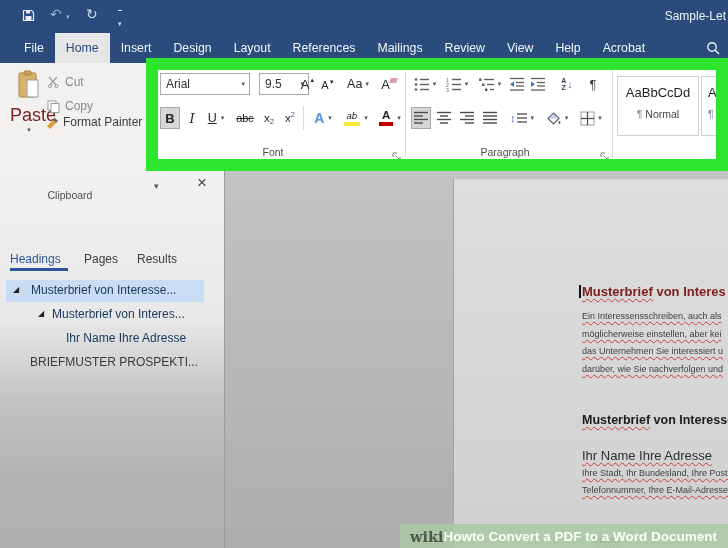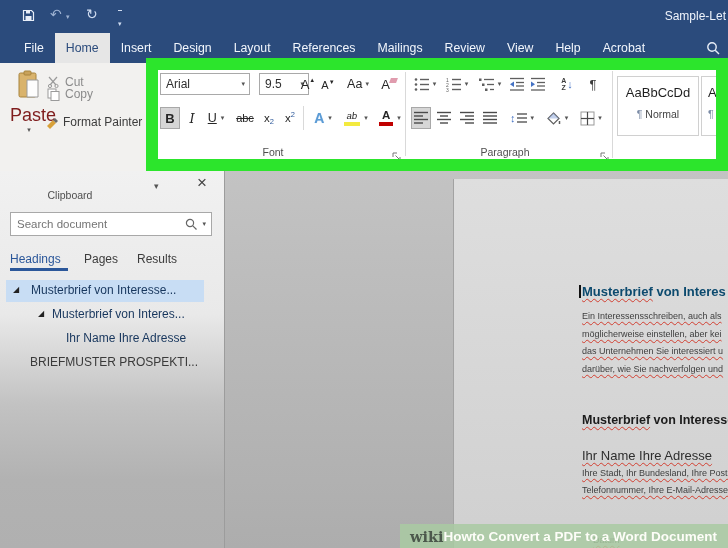--- a/index.html
+++ b/index.html
@@ -52,21 +52,21 @@
   .tone-dark{color:#3a3a3a;}
   .navsel{background:#c8ddf4;}
 
   
   .workspace{left:225px;top:171px;width:503px;height:377px;
     background:linear-gradient(#c3c3c3,#adadad);z-index:1;}
   .page{left:453px;top:179px;width:275px;height:369px;z-index:2;
     background:linear-gradient(#dedede,#d0d0d0);border-left:1px solid #a2a2a2;box-sizing:border-box;}
   .sq{text-decoration:underline;text-decoration-style:wavy;text-decoration-color:#d23f31;
     text-decoration-thickness:1px;text-underline-offset:2px;}
-  .h1doc{font-size:13px;font-weight:bold;color:#0c4a6e;z-index:3;}
+  .h1doc{font-size:13px;font-weight:bold;color:#7f1d1d;z-index:3;}
   .bodyline{font-size:9px;color:#3e3e3e;z-index:3;}
   .h2doc{font-size:12.5px;font-weight:bold;color:#1c1c1c;z-index:3;}
   .addr1{font-size:13px;color:#2e2e2e;z-index:3;}
   .addr{font-size:9px;color:#3e3e3e;z-index:3;}
   .caret{width:1.5px;height:13px;background:#111;z-index:3;}
 
   
   .wm{left:400px;top:524px;width:328px;height:24px;background:rgba(169,201,162,0.86);
     z-index:10;display:flex;align-items:center;padding-left:10px;box-sizing:border-box;}
   .wm .wiki{font-family:"DejaVu Serif",serif;font-weight:bold;font-size:14.5px;color:#4c584c;}
@@ -114,21 +114,21 @@
   </div>
   <div class="a rc grayt nw" style="left:47px;top:75px;display:flex;align-items:center;">
     <svg width="13" height="12" viewBox="0 0 13 12">
         <line x1="2" y1="1" x2="9" y2="9" stroke="#9a9a9a" stroke-width="1.2"></line>
         <line x1="10" y1="1" x2="3" y2="9" stroke="#9a9a9a" stroke-width="1.2"></line>
         <circle cx="3" cy="10" r="1.6" fill="none" stroke="#9a9a9a"></circle>
         <circle cx="9.5" cy="10" r="1.6" fill="none" stroke="#9a9a9a"></circle>
       </svg>
     <span style="margin-left:5px;">Cut</span>
   </div>
-  <div class="a rc grayt nw" style="left:47px;top:87px;display:flex;align-items:center;justify-content:space-between;">
+  <div class="a rc grayt nw" style="left:47px;top:99px;display:flex;align-items:center;justify-content:space-between;">
     <svg width="13" height="13" viewBox="0 0 13 13">
         <rect x="1" y="1" width="8" height="9" fill="#fff" stroke="#9a9a9a"></rect>
         <rect x="4" y="3.5" width="8" height="9" fill="#fff" stroke="#9a9a9a"></rect>
       </svg>
     <span style="margin-left:5px;">Copy</span>
   </div>
   <div class="a rc nw" style="left:45px;top:115px;width:101px;overflow:hidden;display:flex;align-items:center;font-size:12px;color:#3c3c3c;">
     <svg width="14" height="14" viewBox="0 0 14 14">
         <path d="M2 11 L8 5 L11 8 L5 14 Z" fill="#d8a13a"></path>
         <path d="M8 5 L10 3 L13 6 L11 8 Z" fill="#6b6b6b"></path>
@@ -366,28 +366,20 @@
   <div class="a h2doc nw" style="left:582px;top:413px;"><span class="sq">Musterbrief</span><span> von Interesse A</span></div>
   <div class="a addr1 sq nw" style="left:582px;top:448px;">Ihr Name Ihre Adresse</div>
   <div class="a addr sq nw" style="left:582px;top:468px;">Ihre Stadt, Ihr Bundesland, Ihre Postle</div>
   <div class="a addr sq nw" style="left:582px;top:485px;">Telefonnummer, Ihre E-Mail-Adresse,</div>
   <div class="a addr sq nw" style="left:593px;top:535px;z-index:3;">Datum</div>
 
   <div class="a navpane"></div>
   <div class="a" style="left:154px;top:181px;z-index:3;font-size:9px;color:#555;">▾</div>
   <div class="a" style="left:197px;top:173px;z-index:3;font-size:17px;color:#444;">×</div>
 
-  <div class="a searchbox" style="left:10px;top:212px;width:202px;height:24px;z-index:3;">
-    <input type="text" placeholder="Search document" style="">
-    <svg width="13" height="13" viewBox="0 0 13 13" style="margin-right:4px;">
-        <circle cx="5" cy="5" r="3.6" fill="none" stroke="#666" stroke-width="1.2"></circle>
-        <line x1="7.8" y1="7.8" x2="11.5" y2="11.5" stroke="#666" stroke-width="1.2"></line>
-      </svg>
-    <span class="dd" style="margin-right:5px;">▾</span>
-  </div>
 
   <div id="navtabs">
       <div class="a ntab active" style="left: 10px; top: 252px; z-index: 3;">Headings</div>
       <div class="a" style="left: 10px; top: 268px; width: 58px; height: 3px; background: rgb(43, 87, 154); z-index: 3;"></div>
       <div class="a ntab" style="left: 84px; top: 252px; z-index: 3;">Pages</div>
       <div class="a ntab" style="left: 137px; top: 252px; z-index: 3;">Results</div>
     </div>
   <div id="navitems">
       <div class="a navsel" style="left: 6px; top: 280px; width: 198px; height: 22px; z-index: 3;">
         <span class="a" style="left: 7px; top: 5px; font-size: 8px; color: rgb(34, 34, 34);">◢</span>

